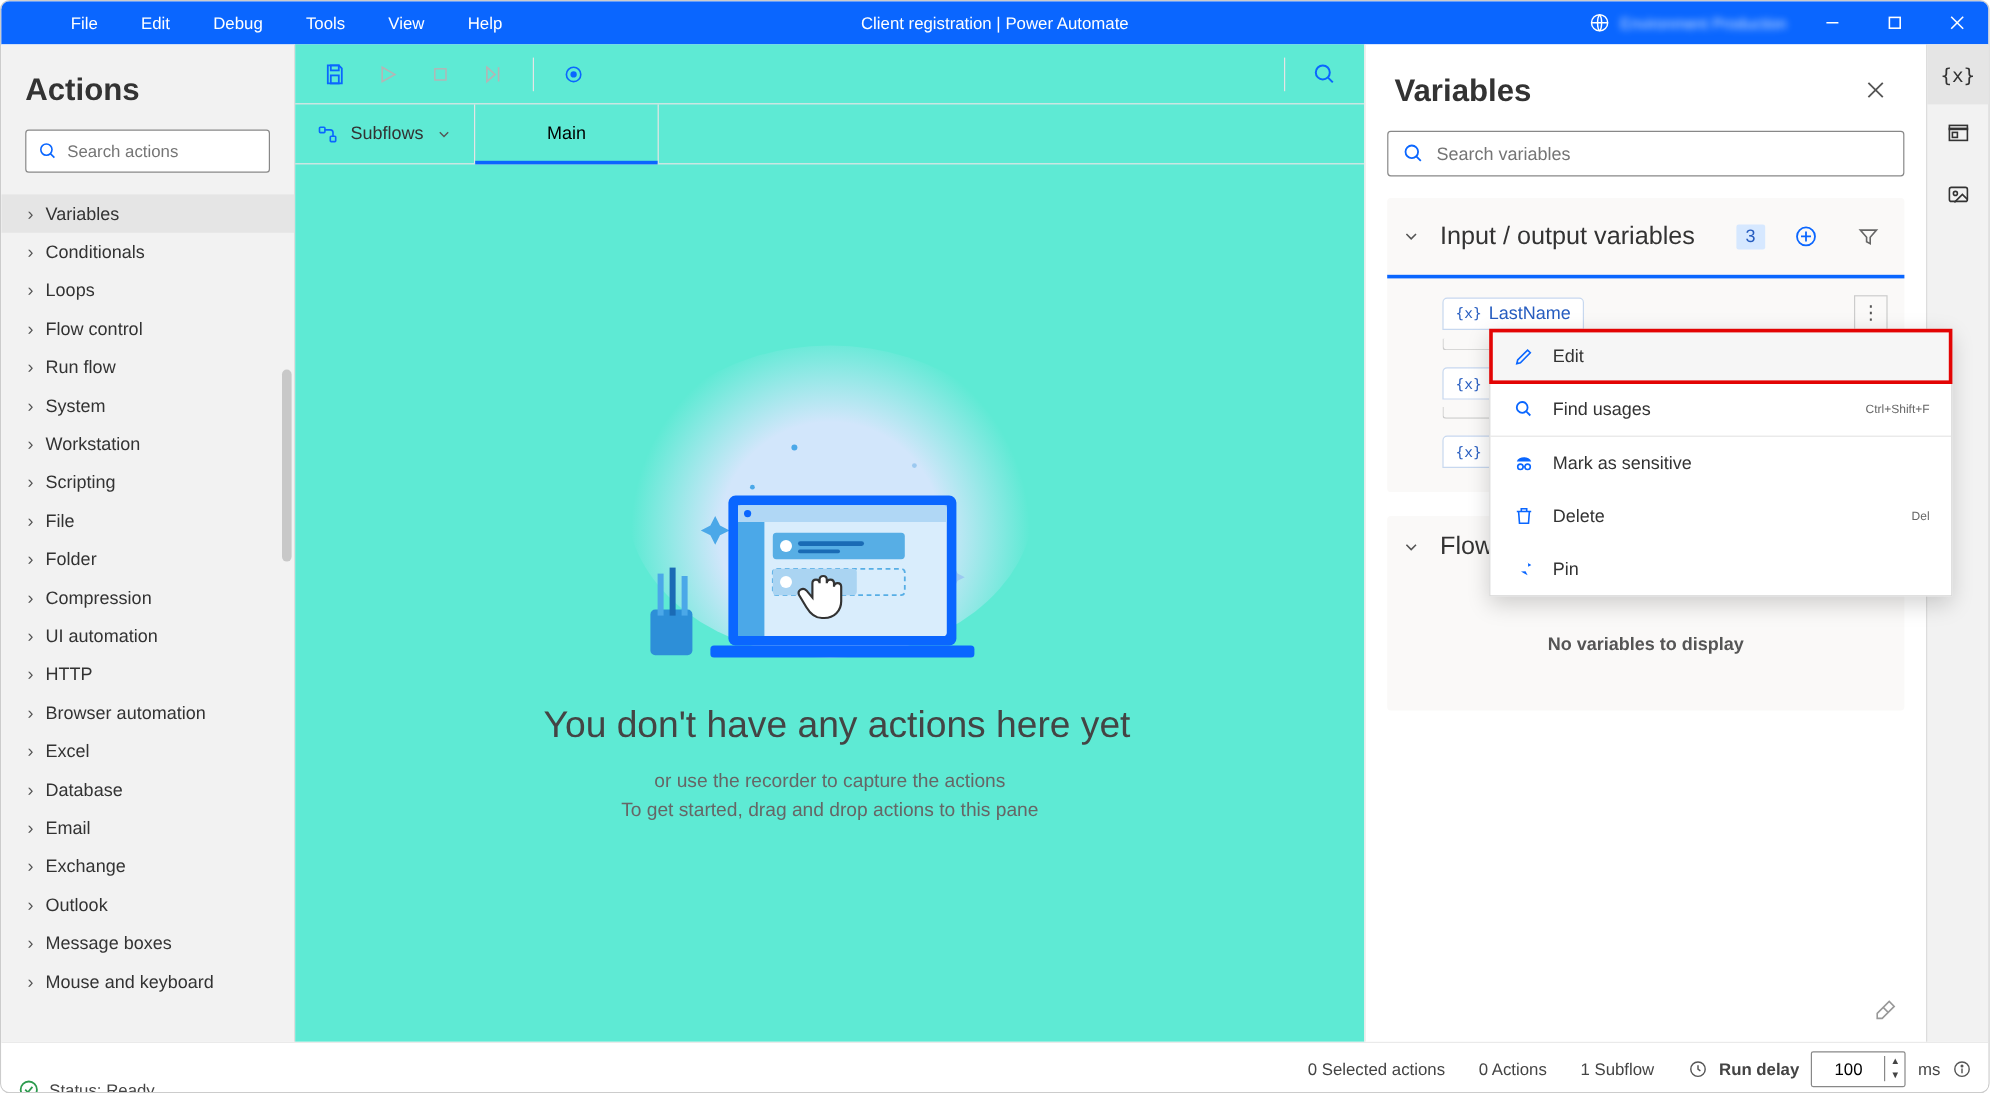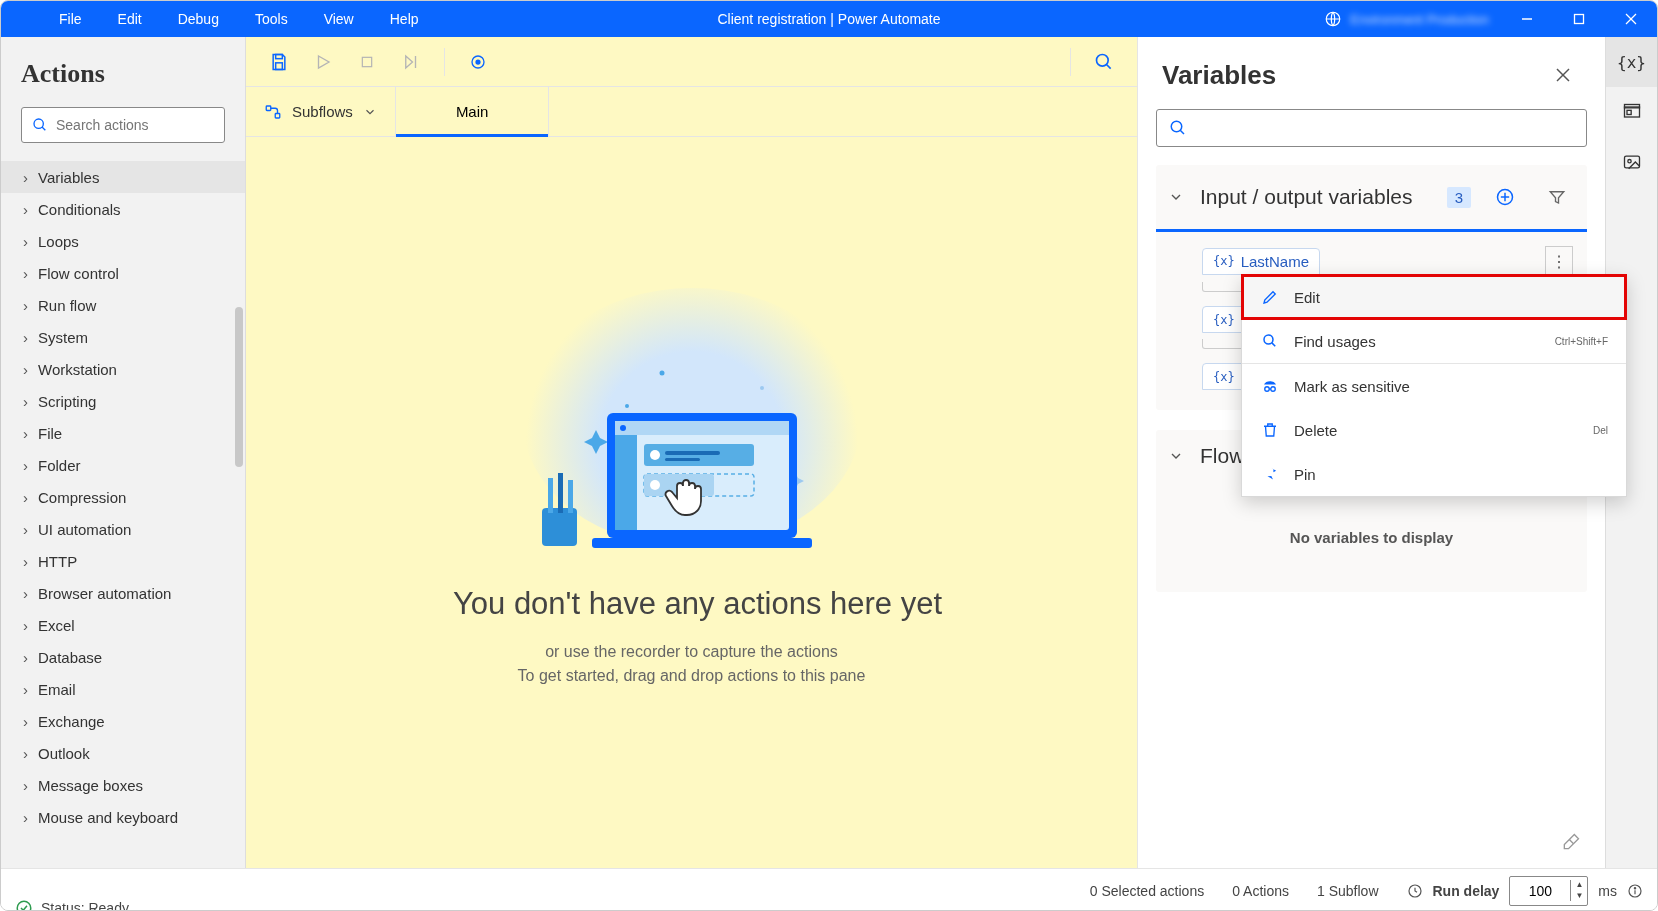--- a/index.html
+++ b/index.html
@@ -11,28 +11,28 @@
 .titlebar .menu-item { padding: 0 18px; height: 36px; display: flex; align-items: center; cursor: pointer; }
 .titlebar .title { position: absolute; left: 50%; transform: translateX(-50%); }
 .titlebar .env { margin-left: auto; display: flex; align-items: center; padding: 0 12px; gap: 8px; }
 .titlebar .env-text { filter: blur(3px); opacity: 0.8; font-size: 13px; }
 .titlebar .win-controls { display: flex; }
 .titlebar .win-btn { width: 52px; height: 36px; display: flex; align-items: center; justify-content: center; cursor: pointer; }
 
 
 .layout { display: flex; height: calc(911px - 36px - 44px); }
 .left-panel { width: 245px; background: #f2f2f2; display: flex; flex-direction: column; border-right: 1px solid #ddd; }
-.center-panel { flex: 1; display: flex; flex-direction: column; background: #fef9c3; min-width: 0; }
+.center-panel { flex: 1; display: flex; flex-direction: column; background: #5eead4; min-width: 0; }
 .right-panel { width: 468px; background: #fff; border-left: 1px solid #e5e5e5; display: flex; flex-direction: column; position: relative; padding: 0 0 0 0;}
 .rail { width: 52px; background: #f2f2f2; border-left: 1px solid #ddd; display: flex; flex-direction: column; align-items: center; }
 .rail-btn { width: 52px; height: 50px; display: flex; align-items: center; justify-content: center; color: #333; cursor: pointer; }
 .rail-btn.active { background: #e5e5e5; }
 
 
-.panel-title { font-size: 26px; font-weight: 600; color: #333; padding: 22px 20px 18px; font-family: Liberation Serif, serif; }
+.panel-title { font-size: 26px; font-weight: 600; color: #333; padding: 22px 20px 18px; }
 .search-box { margin: 0 20px 14px; height: 36px; border: 1px solid #888; border-radius: 3px; display: flex; align-items: center; background: #fff; padding: 0 10px; gap: 8px; }
 .search-box input { border: none; outline: none; flex: 1; font-size: 14px; background: transparent; }
 .actions-list { flex: 1; overflow-y: auto; padding-top: 4px; }
 .action-cat { height: 32px; display: flex; align-items: center; padding: 0 10px 0 22px; font-size: 15px; color: #333; cursor: pointer; gap: 10px; }
 .action-cat:hover, .action-cat.selected { background: #e5e5e5; }
 .chev { color: #555; }
 
 
 .toolbar { height: 50px; border-bottom: 1px solid #e5e5e5; display: flex; align-items: center; padding: 0 14px; gap: 6px; }
 .tool-btn { width: 38px; height: 38px; border-radius: 3px; display: flex; align-items: center; justify-content: center; cursor: pointer; color: #0a66ff; }
@@ -357,20 +357,21 @@
           </svg>
         </div>
     </div>
     <div class="vars-search">
       <span>
           <svg width="18" height="18" viewBox="0 0 24 24" fill="none" stroke="#0a66ff" stroke-width="2">
             <circle cx="10" cy="10" r="7"></circle>
             <line x1="20" y1="20" x2="15" y2="15"></line>
           </svg>
         </span>
+      <input placeholder="Search variables" style="">
     </div>
 
     <div class="section">
       <div class="section-header">
         <span>
             <svg width="16" height="16" viewBox="0 0 24 24" fill="none" stroke="#555" stroke-width="2">
               <polyline points="6 9 12 15 18 9"></polyline>
             </svg>
           </span>
         <span class="section-title">Input / output variables</span>

